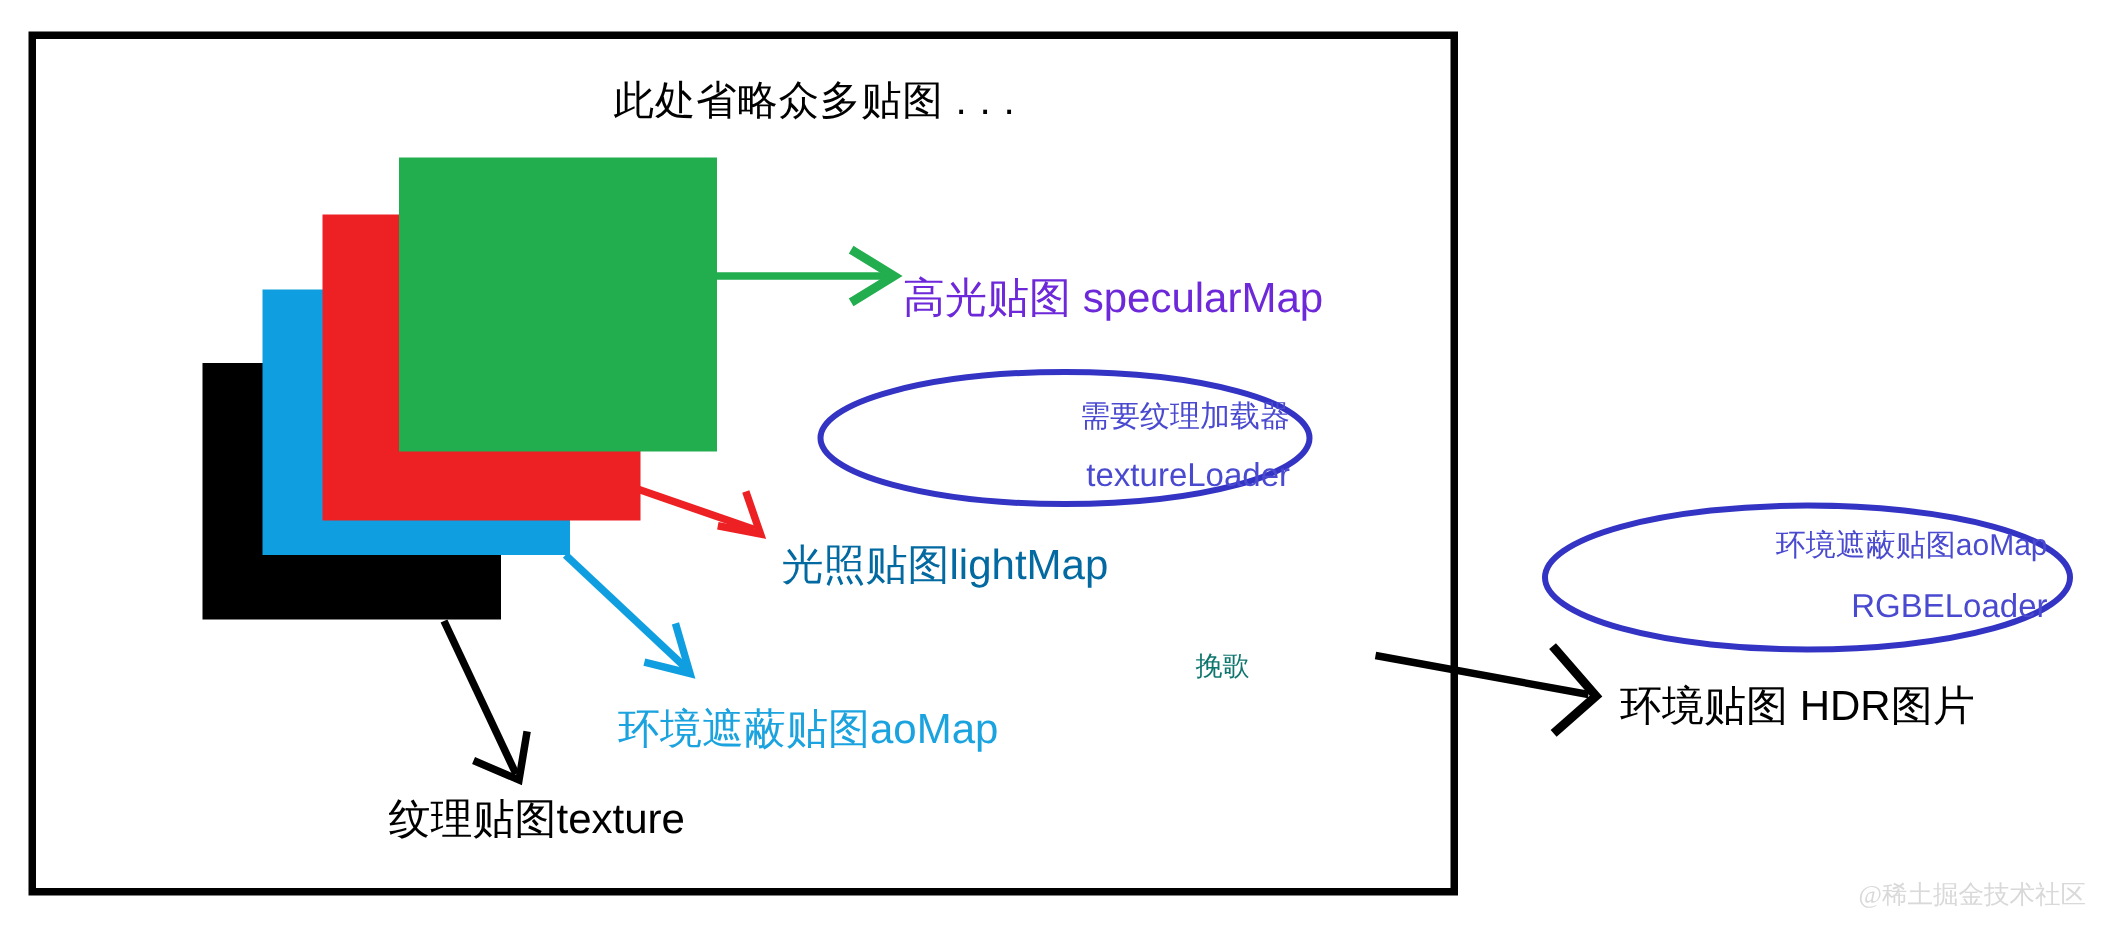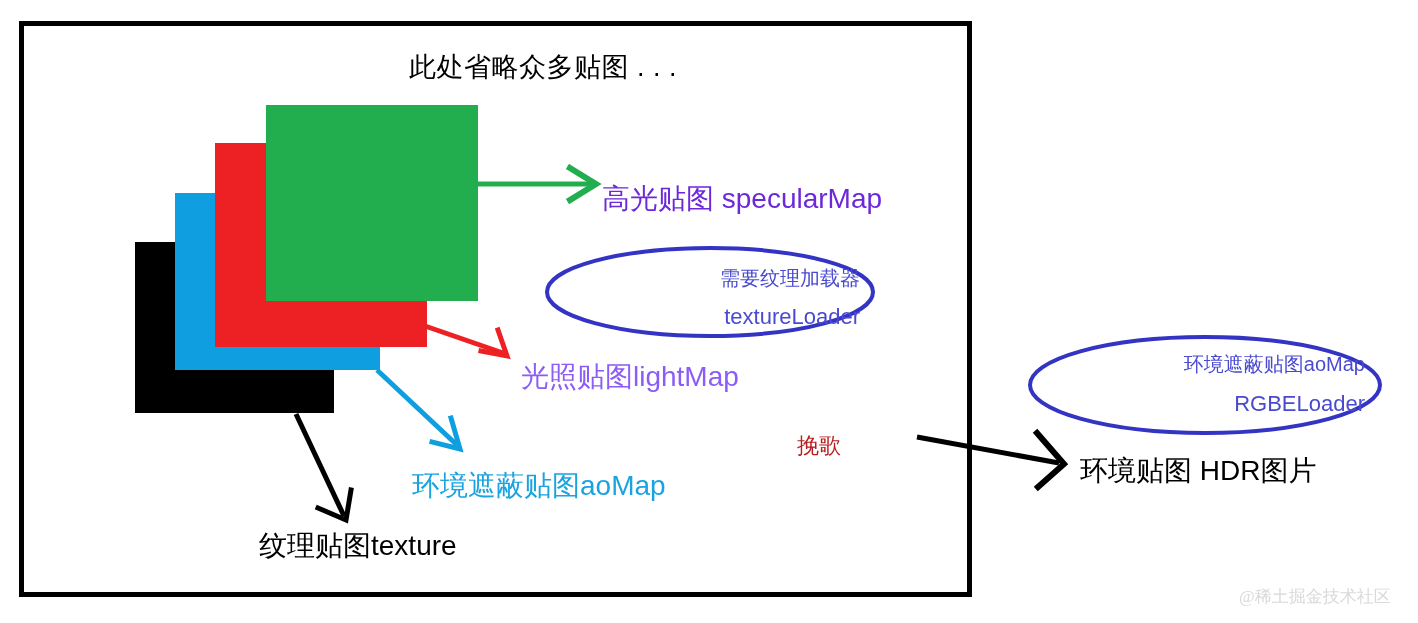--- a/index.html
+++ b/index.html
@@ -41,21 +41,21 @@
   .lbl-specular {
     left: 602px;
     top: 185px;
     font-size: 28px;
     color: #6d28d9;
   }
   .lbl-light {
     left: 521px;
     top: 363px;
     font-size: 28px;
-    color: #8b5cf6;
+    color: #0369a1;
   }
   .lbl-ao {
     left: 412px;
     top: 472px;
     font-size: 28px;
     color: #1ba3df;
   }
   .lbl-texture {
     left: 259px;
     top: 532px;
@@ -95,22 +95,22 @@
   }
   .e2-line2 {
     left: 1045px;
     top: 393px;
     width: 320px;
     font-size: 22px;
   }
   .wm-pink {
     left: 797px;
     top: 435px;
-    font-size: 22px;
-    color: #b91c1c;
+    font-size: 18px;
+    color: #0f766e;
   }
   .wm-corner {
     left: 1239px;
     top: 588px;
     font-size: 17px;
     color: #d9d9d9;
     font-family: "Liberation Serif", "DejaVu Serif", serif;
   }
 </style>
 </head>

